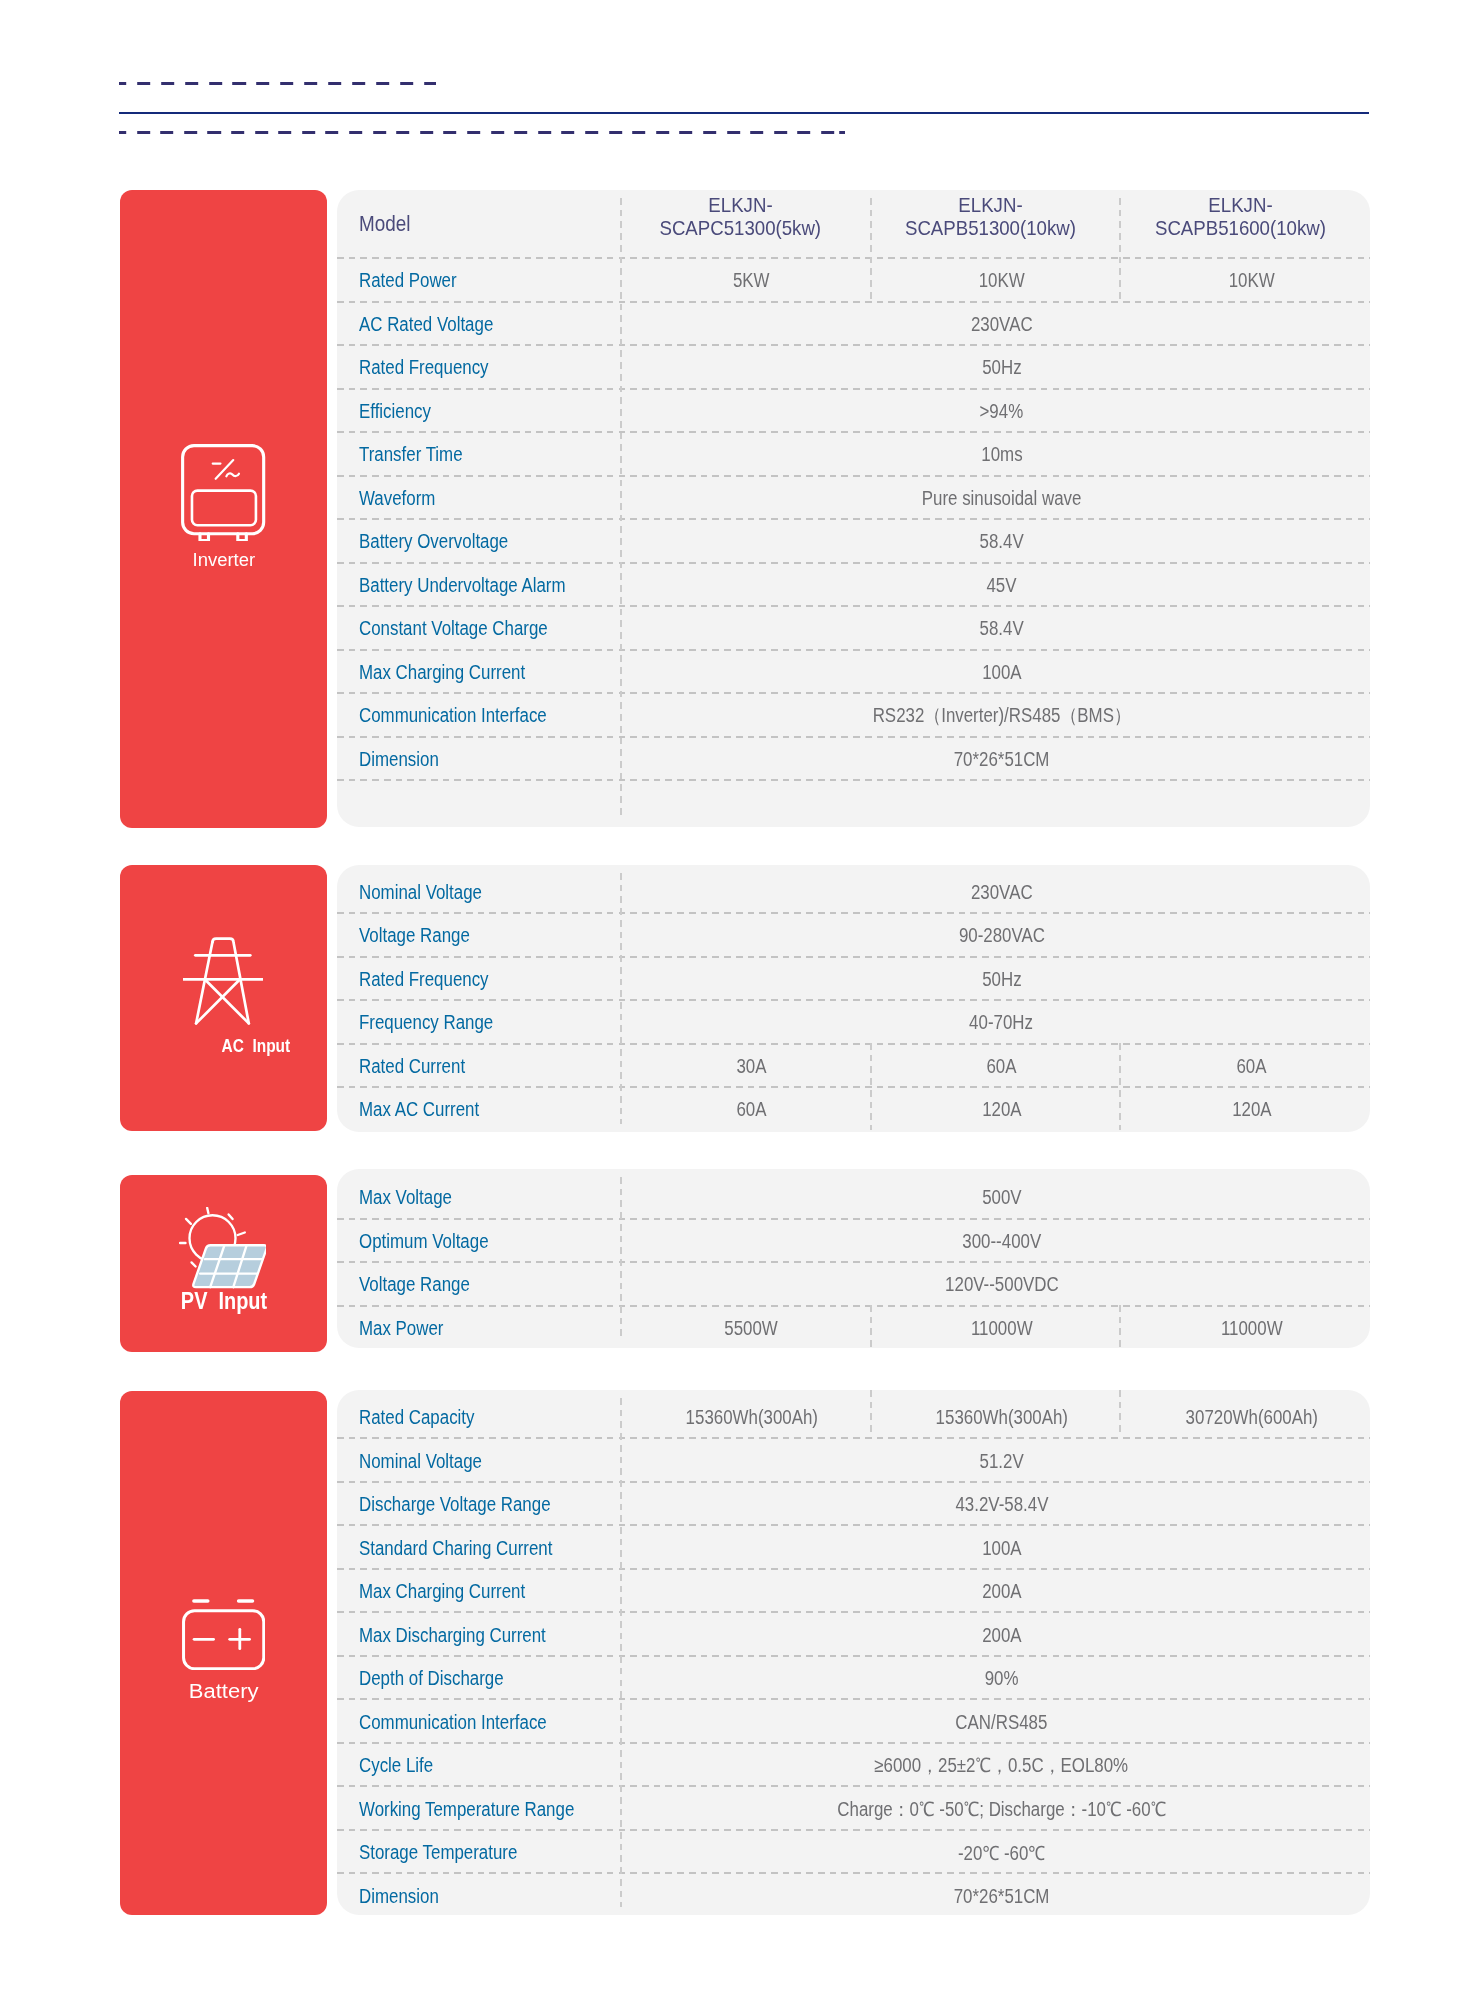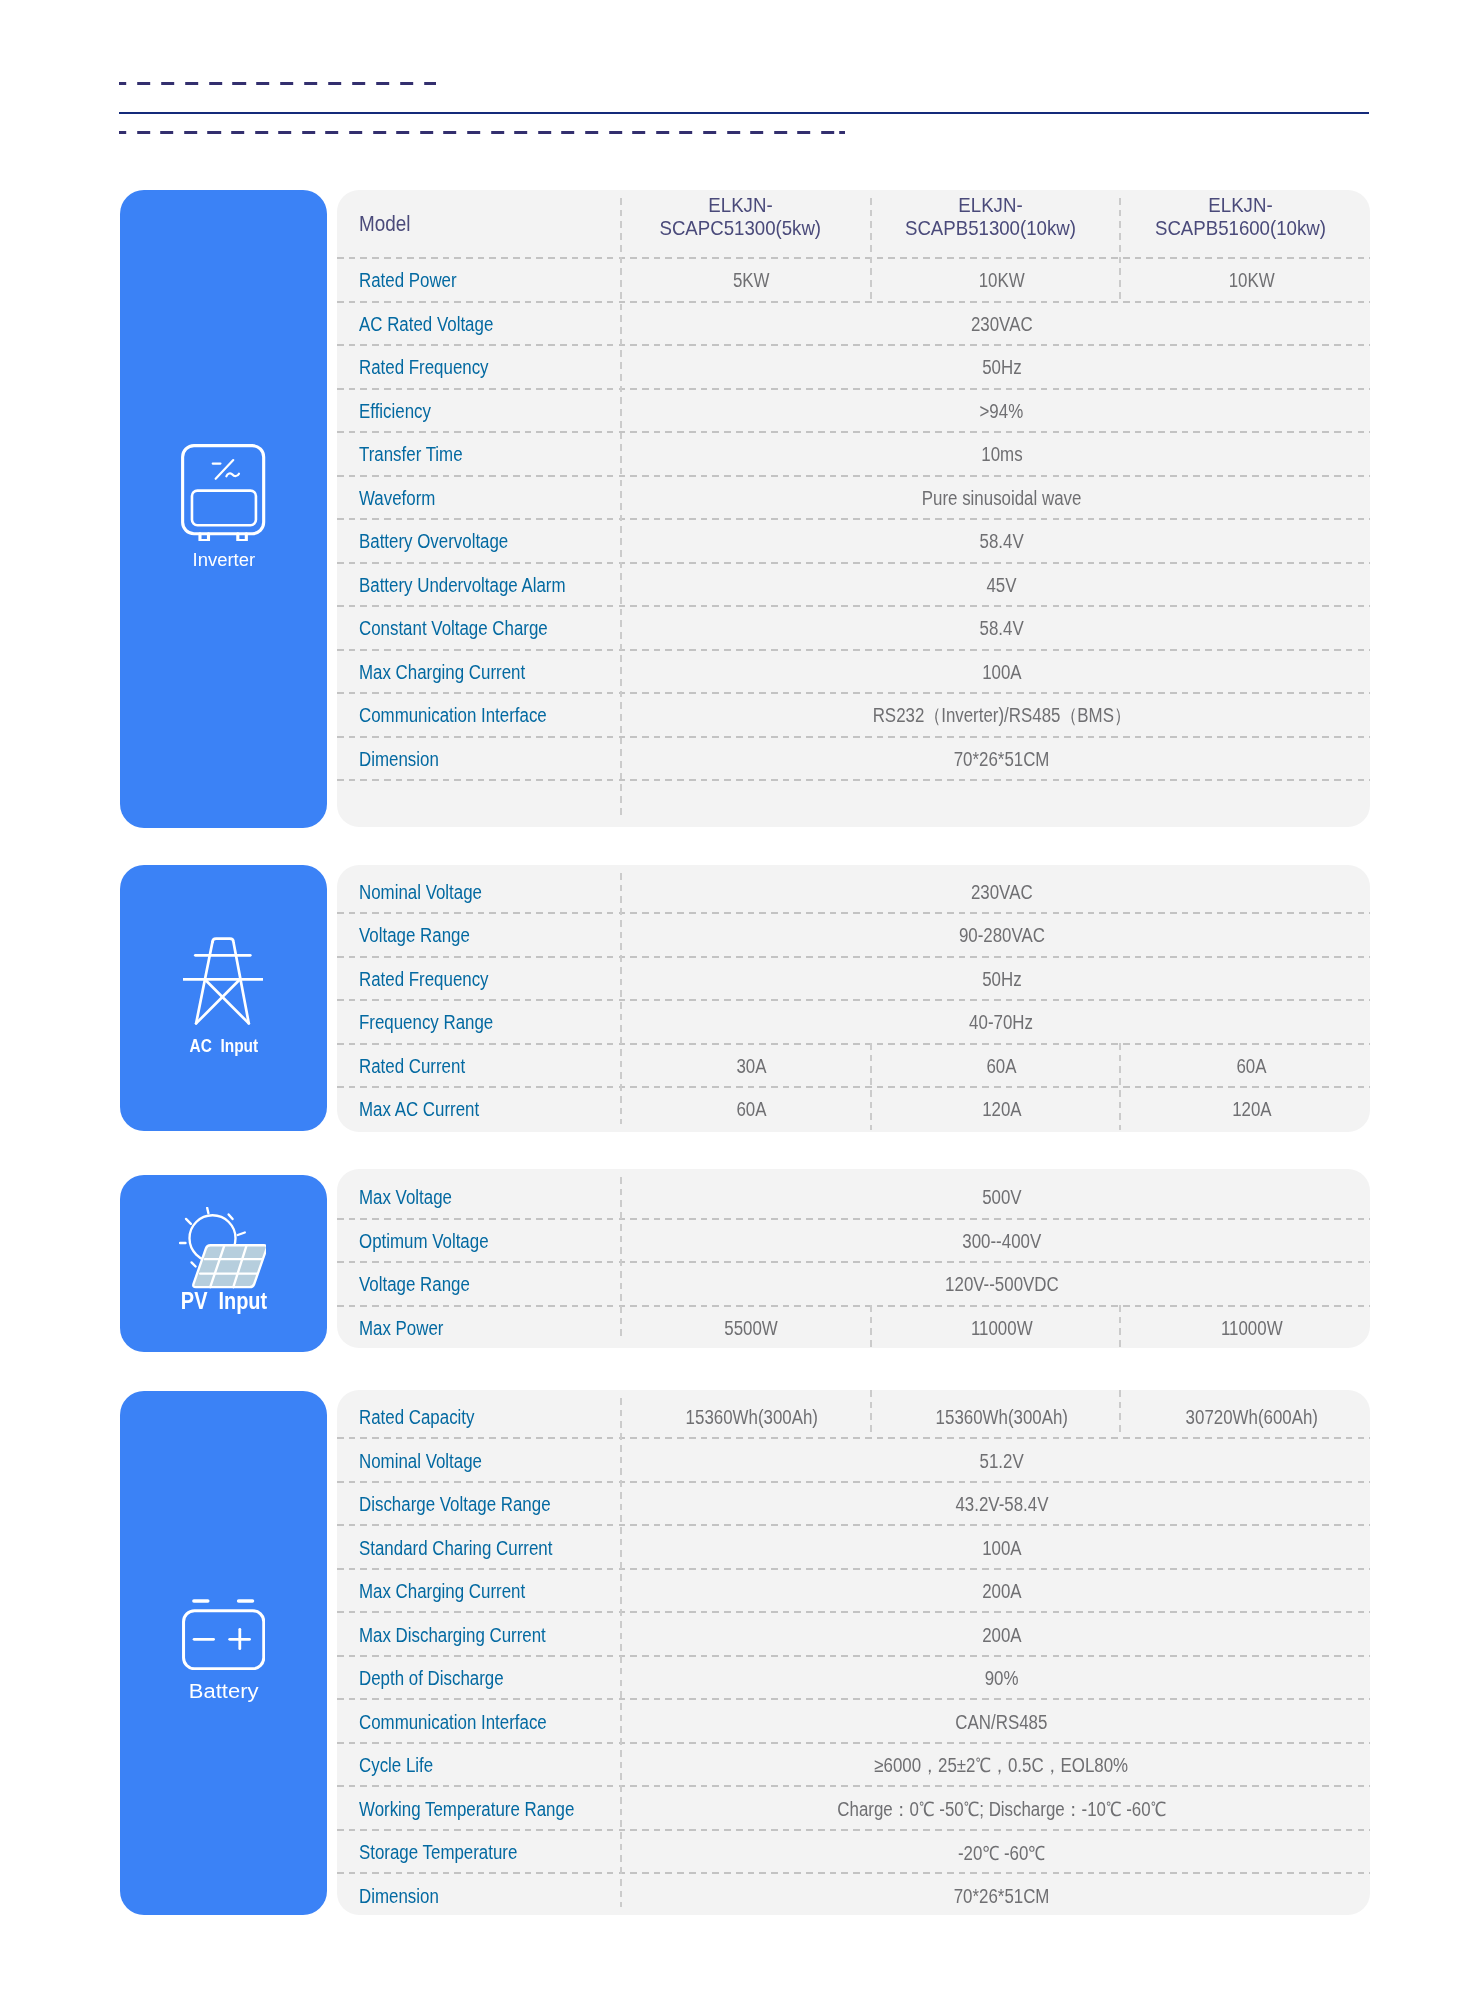--- a/index.html
+++ b/index.html
@@ -12,21 +12,21 @@
   .rule-dash-top{left:119px;top:82px;width:317px;height:2.8px;
     background-image:repeating-linear-gradient(to right,#332f6e 0,#332f6e 13.1px,transparent 13.1px,transparent 23.9px);
     background-position:-5.8px 0;}
   .rule-solid{left:119px;top:112.2px;width:1250px;height:2.2px;background:#142a7a;}
   .rule-dash-bot{left:119px;top:131px;width:726px;height:2.8px;
     background-image:repeating-linear-gradient(to right,#332f6e 0,#332f6e 13.1px,transparent 13.1px,transparent 23.6px);
     background-position:-5.8px 0;}
 
   
   .section{position:absolute;left:120px;}
-  .badge{position:absolute;left:0;top:0;width:207px;background:#3b82f6;border-radius:24px;}
+  .badge{position:absolute;left:0;top:0;width:207px;background:#ef4444;border-radius:12px;}
   .badge-icon{position:absolute;display:block;}
   .badge-label{position:absolute;left:0;width:100%;text-align:center;color:#ffffff;white-space:pre;line-height:1;}
   .badge-label.b{font-weight:bold;}
   .lsx{display:inline-block;transform-origin:center center;}
 
   .tablewrap{position:absolute;left:217px;top:0;width:1033px;background:#f3f3f3;
              border-radius:22px;overflow:hidden;}
   table.spec{width:100%;border-collapse:collapse;table-layout:fixed;position:relative;}
   table.spec td{padding:0;vertical-align:middle;position:relative;}
   table.spec td.c-label{width:283px;padding-left:22px;color:#0369a1;font-size:19.6px;}
@@ -164,21 +164,21 @@
           <span class="badge-icon" style="left: 62.9px; top: 72.6px;"><svg viewBox="0 0 80 88" width="80" height="88">
               <g fill="none" stroke="#ffffff" stroke-width="2.7" stroke-linecap="round" stroke-linejoin="round">
                 <path d="M29.5 5.2 q0 -3.6 3.6 -3.6 h13.8 q3.6 0 3.6 3.6 L65.8 86.4"></path>
                 <path d="M29.5 4.8 L13.1 86.4"></path>
                 <line x1="12.3" y1="18.3" x2="67.3" y2="18.3"></line>
                 <line x1="0" y1="42.3" x2="80" y2="42.3"></line>
                 <line x1="21.7" y1="42.3" x2="65.8" y2="86.4"></line>
                 <line x1="57.0" y1="42.3" x2="13.1" y2="86.4"></line>
               </g>
             </svg></span>
-          <span class="badge-label b" style="top: 172px; font-size: 18.4px;"><span class="lsx" style="transform: scaleX(0.84);">AC  Input</span></span>
+          <span class="badge-label b" style="top: 172px; font-size: 18.4px; padding-left: 32px;"><span class="lsx" style="transform: scaleX(0.84);">AC  Input</span></span>
         </div>
         <div class="tablewrap" style="height: 267px;">
           <table class="spec" style="margin-top:4px">
             <colgroup>
               <col style="width:283px">
               <col>
               <col>
               <col>
             </colgroup>
             <tbody>

